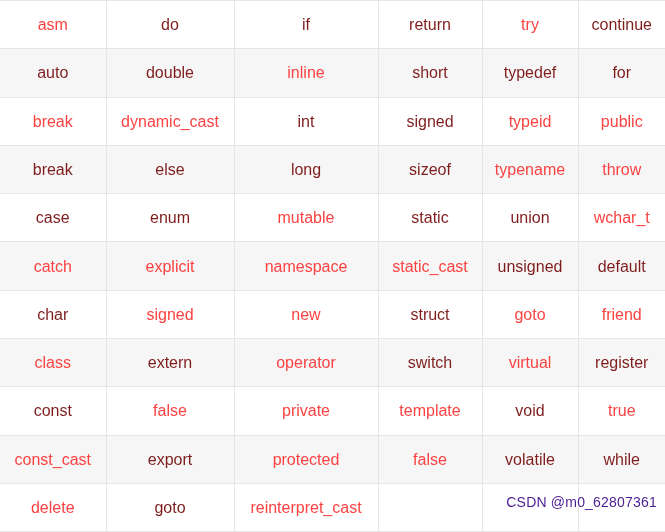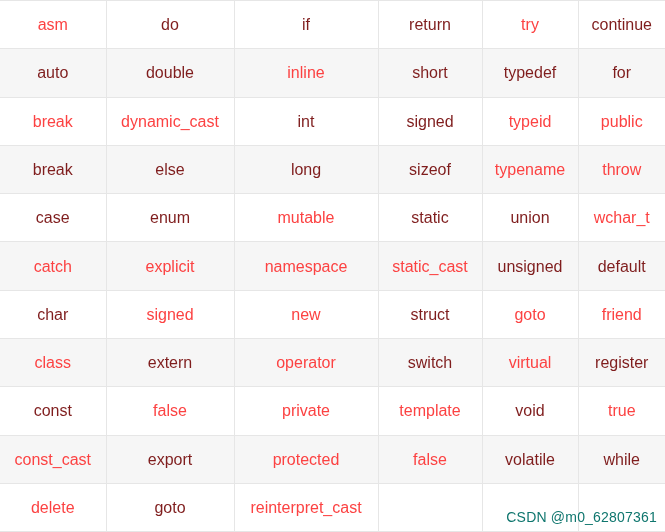--- a/index.html
+++ b/index.html
@@ -52,23 +52,23 @@
   #keyword-table tr:first-child td {
     border-top: 1px solid #e6e6e6;
   }
   .kw-red  { color: #fc4242; }
   .kw-cyan { color: #7f1d1d; }
   .kw-empty { color: transparent; }
 
   #watermark {
     position: absolute;
     right: 8px;
-    bottom: 7px;
+    bottom: 22px;
     font-size: 14px;
-    color: #0f766e;
+    color: #4c1d95;
     letter-spacing: 0.2px;
     pointer-events: none;
     user-select: none;
     font-family: "Liberation Sans", sans-serif;
   }
   #page-root {
     position: relative;
     width: 665px;
     height: 532px;
   }

